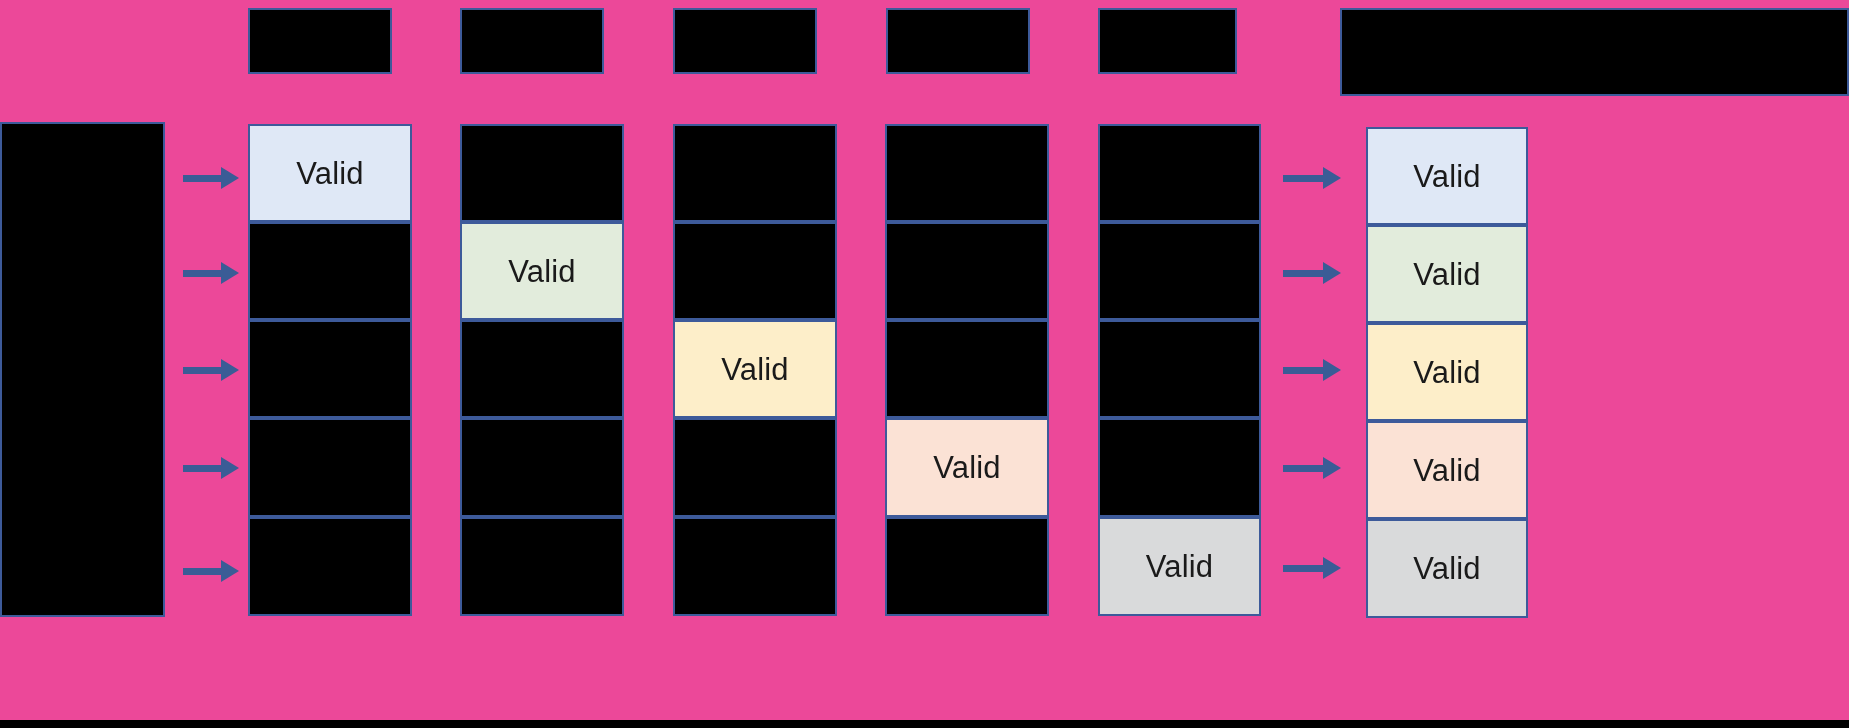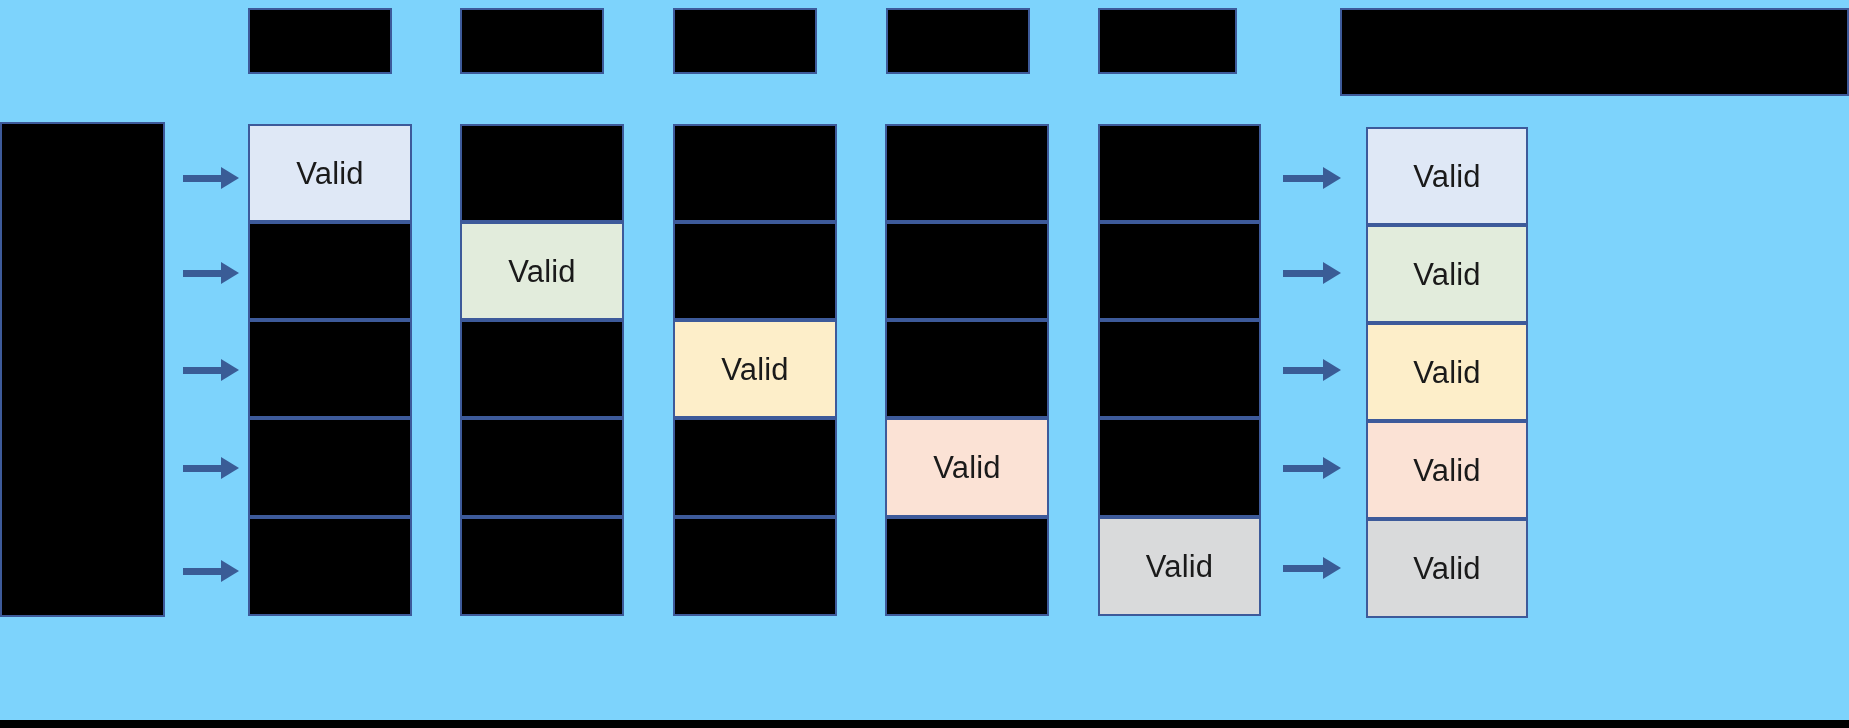--- a/index.html
+++ b/index.html
@@ -10,21 +10,21 @@
   body {
     width: 1849px;
     height: 728px;
     overflow: hidden;
     font-family: "Liberation Sans", sans-serif;
   }
   #stage {
     position: relative;
     width: 1849px;
     height: 720px;
-    background: #7dd3fc;
+    background: #ec4899;
   }
 
   
   .box {
     position: absolute;
     box-sizing: border-box;
     border: 2px solid #3d5a9a;
     background: #000000;
     display: flex;
     align-items: center;

